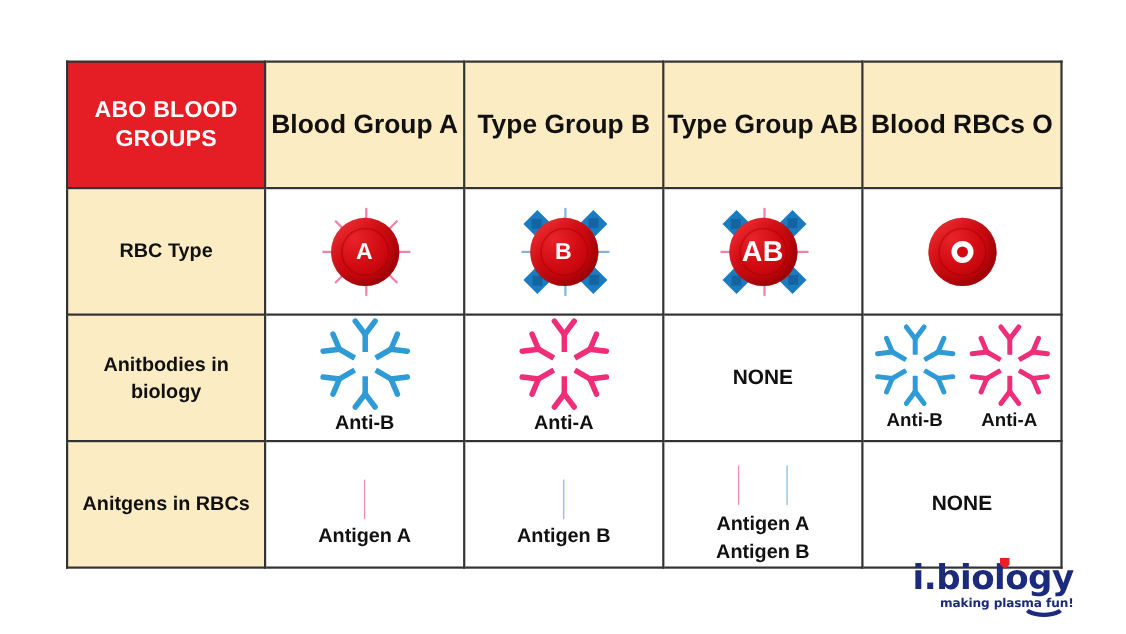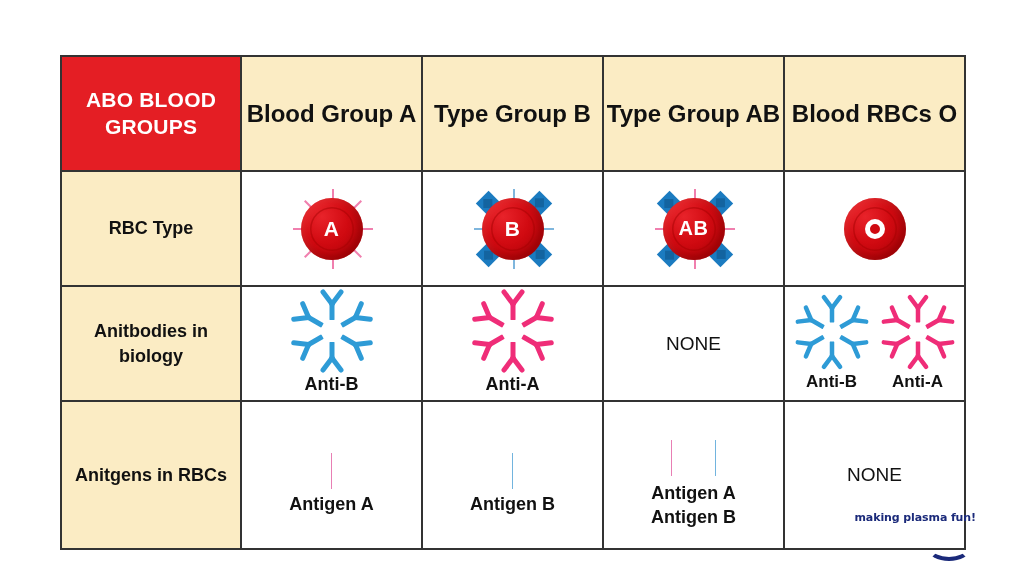--- a/index.html
+++ b/index.html
@@ -28,21 +28,21 @@
   }
   col.c-label { width: 180px; }
   col.c-a     { width: 181px; }
   col.c-b     { width: 181px; }
   col.c-ab    { width: 181px; }
   col.c-o     { width: 181px; }
 
   tr.r-head { height: 115px; margin-left: 40px; }
   tr.r-rbc  { height: 115px; }
   tr.r-ab   { height: 115px; }
-  tr.r-ag   { height: 148px; }
+  tr.r-ag   { height: 115px; }
 
   .cell-corner {
     background: #E41E24 !important;
     color: #ffffff;
     font-weight: bold;
     font-size: 21px;
     line-height: 1.25;
     letter-spacing: .2px;
   }
   .cell-head {
@@ -53,21 +53,21 @@
     line-height: 1.3;
   }
   .cell-rowlabel {
     background: #FBECC4 !important;
     color: #111111;
     font-weight: bold;
     font-size: 18px;
     line-height: 1.35;
   }
   .cell-none {
-    font-weight: normal;
+    font-weight: bold;
     font-size: 19px;
     color: #111111;
   }
   .cell-inner {
     position: relative;
     width: 100%; height: 100%;
     display: flex;
     flex-direction: column;
     align-items: center;
     justify-content: center;
@@ -88,21 +88,21 @@
     content: ""; position: absolute;
     left: 9px; top: 9px; right: 9px; bottom: 9px;
     border-radius: 50%;
     box-shadow: inset 0 0 0 1.5px rgba(160,0,0,.45);
   }
   .rbc-label {
     position: relative;
     color: #ffffff; font-weight: bold; font-size: 21px;
     letter-spacing: .5px; z-index: 5;
   }
-  .rbc-label.small { font-size: 20px; }
+  .rbc-label.small { font-size: 26px; }
   .rbc-ring-o {
     width: 20px; height: 20px; border-radius: 50%;
     border: 5px solid #ffffff;
     background: #cf0a11;
     position: relative; z-index: 5;
   }
   .spoke {
     position: absolute; left: 50%; top: 50%;
     width: 2px; height: 40px;
     transform-origin: 50% 0%;
@@ -671,17 +671,21 @@
           </div>
         </td>
 
         <td class="cell-none">NONE</td>
       </tr>
 
     </tbody>
   </table>
 
   <div class="logo">
+    <div class="logo-word">
+      <span class="logo-flag"></span>
+      <span>i.biology</span>
+    </div>
     <div class="logo-tag">making plasma fun!</div>
     <span class="logo-smile"></span>
   </div>
 
 </div>
 
 </body></html>

